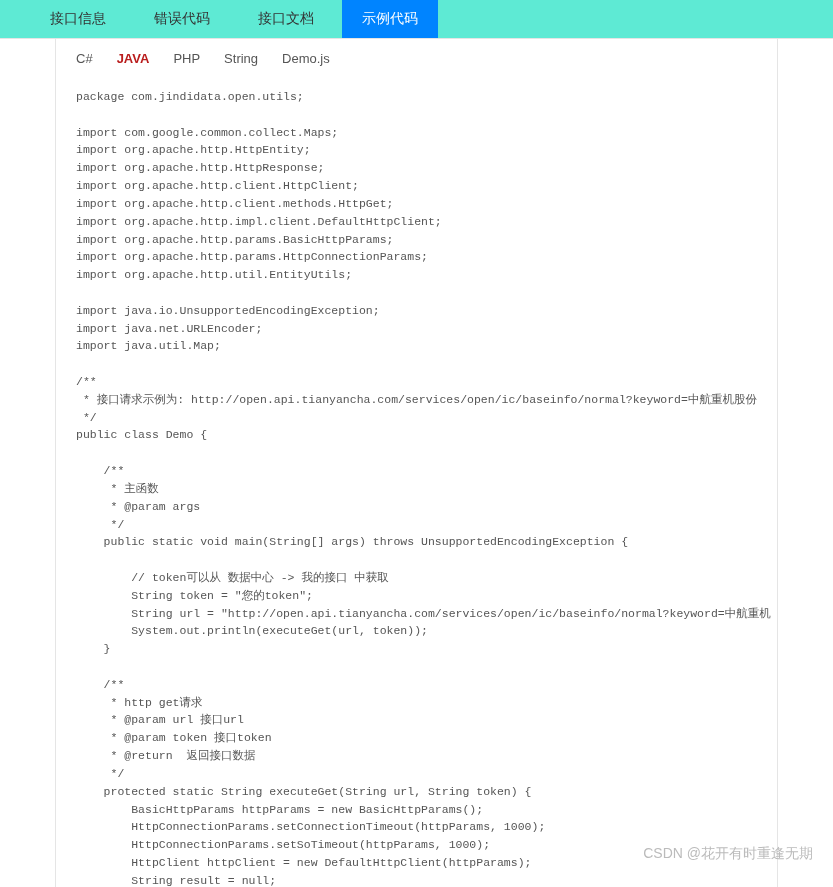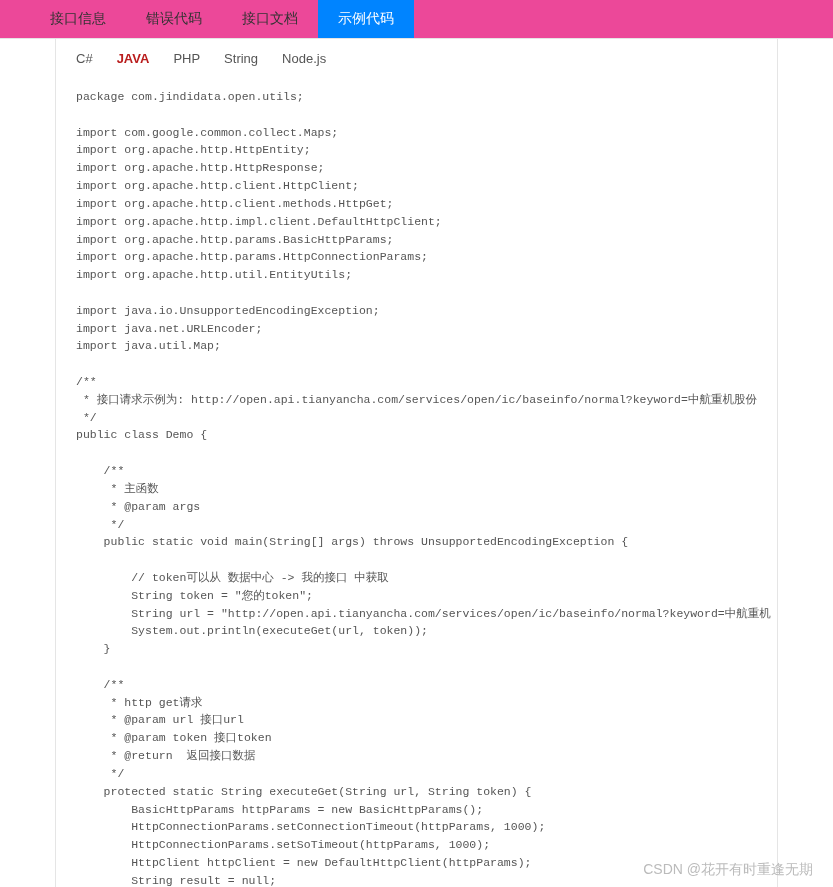--- a/index.html
+++ b/index.html
@@ -11,22 +11,23 @@
       font-family: "Microsoft YaHei", Arial, sans-serif;
       background: #fff;
       width: 833px;
       height: 887px;
       overflow: hidden;
       position: relative;
     }
     .top-tabs {
       display: flex;
       border-bottom: 1px solid #e5e5e5;
-      background: #ec4899;
+      background: #5eead4;
       padding-left: 30px;
+      gap: 8px;
     }
     .top-tab {
       padding: 10px 20px;
       font-size: 14px;
       color: #333;
       cursor: pointer;
       position: relative;
     }
     .top-tab.active {
       background: #0084ff;
@@ -60,21 +61,21 @@
       font-family: Consolas, "Courier New", monospace;
       font-size: 11.5px;
       line-height: 1.55;
       color: #555;
       white-space: pre;
       padding: 12px 20px;
       overflow: hidden;
     }
     .watermark {
       position: absolute;
-      bottom: 8px;
+      bottom: 24px;
       right: 20px;
       font-size: 14px;
       color: #bbb;
       font-family: "Microsoft YaHei", Arial, sans-serif;
       pointer-events: none;
     }
   </style>
 </head>
 <body>
 
@@ -85,21 +86,21 @@
   <div class="top-tab active">示例代码</div>
 </div>
 
 <div class="content-wrapper">
   <div class="code-panel">
     <div class="lang-tabs">
       <div class="lang-tab">C#</div>
       <div class="lang-tab active">JAVA</div>
       <div class="lang-tab">PHP</div>
       <div class="lang-tab">String</div>
-      <div class="lang-tab">Node.js</div>
+      <div class="lang-tab">Demo.js</div>
     </div>
     <div class="code-block">package com.jindidata.open.utils;
 
 import com.google.common.collect.Maps;
 import org.apache.http.HttpEntity;
 import org.apache.http.HttpResponse;
 import org.apache.http.client.HttpClient;
 import org.apache.http.client.methods.HttpGet;
 import org.apache.http.impl.client.DefaultHttpClient;
 import org.apache.http.params.BasicHttpParams;

